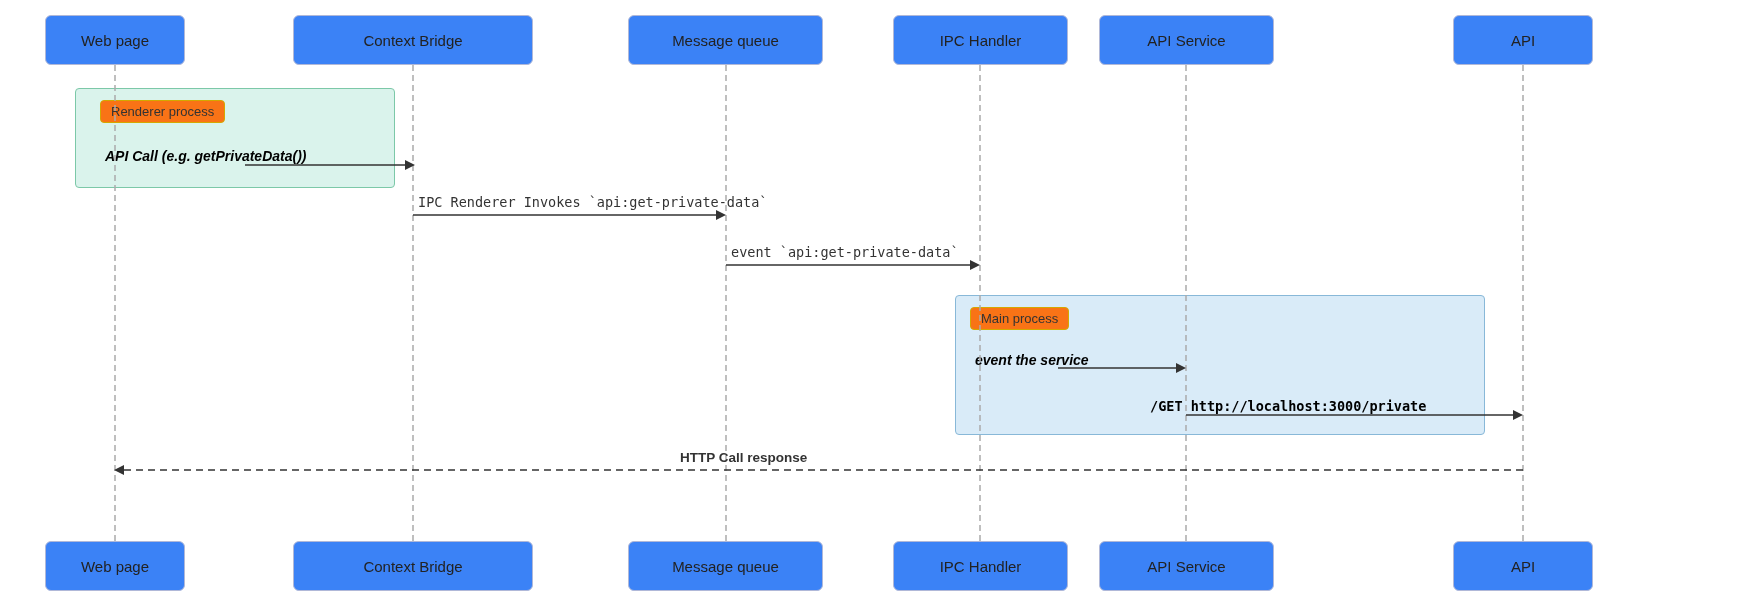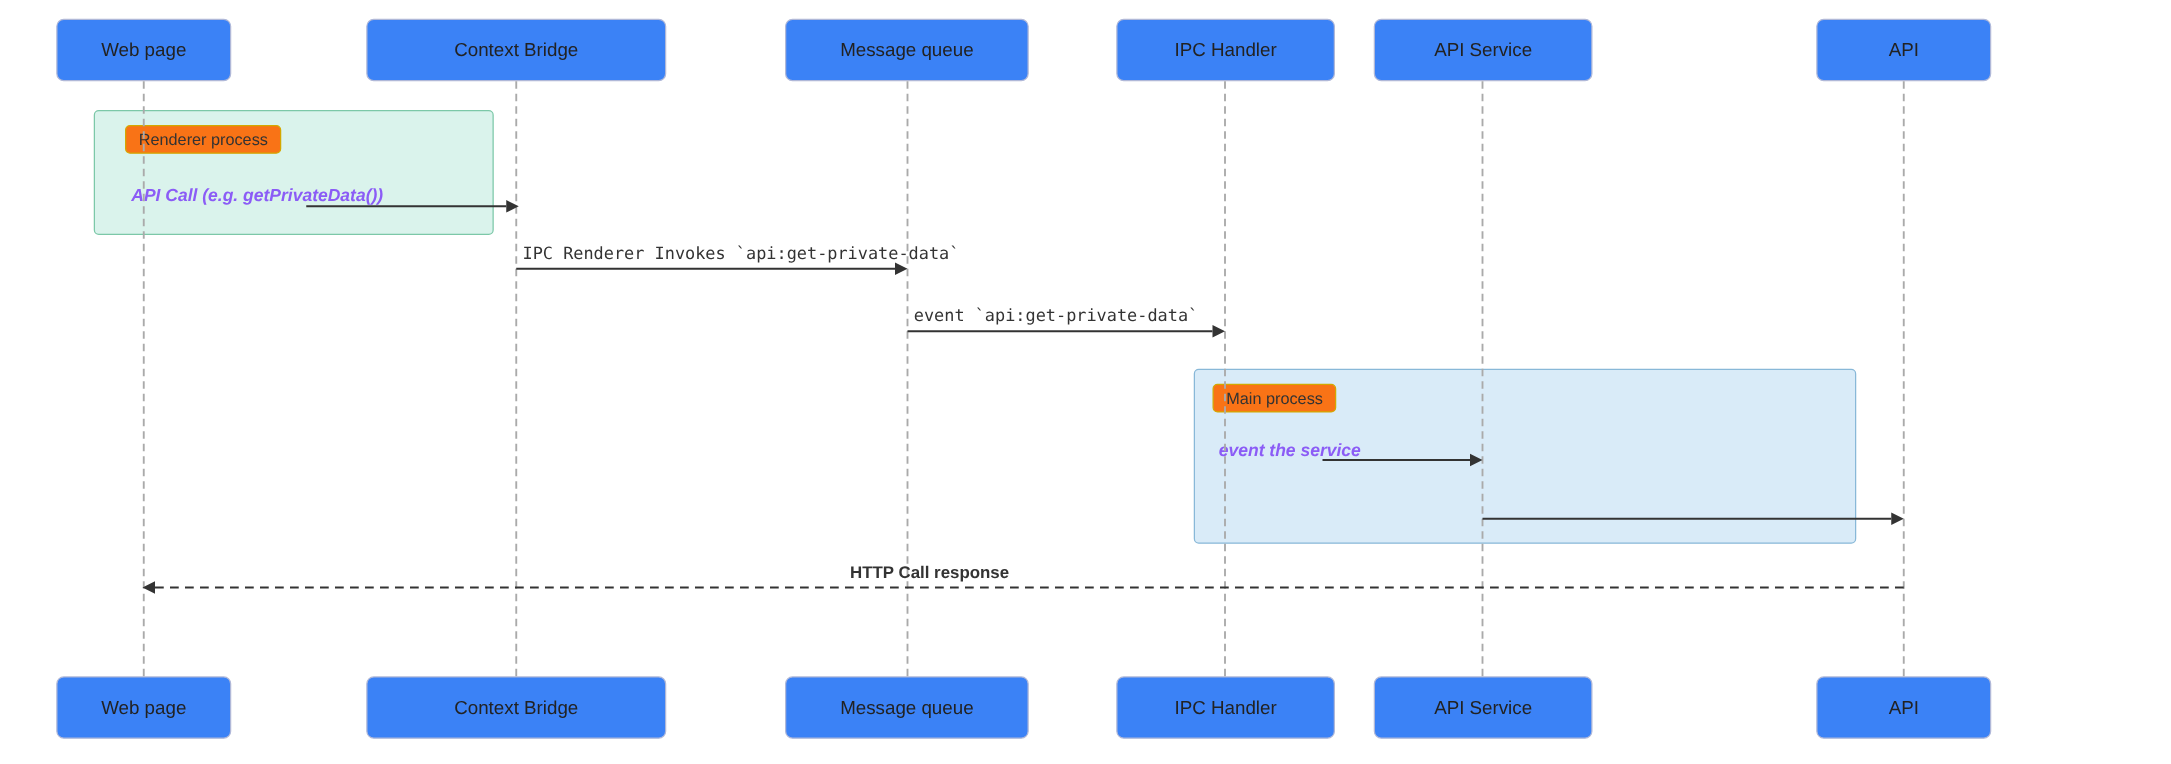--- a/index.html
+++ b/index.html
@@ -58,21 +58,21 @@
       font-size: 13px;
       font-weight: 500;
       color: #333;
     }
 
     
     .call-text {
       position: absolute;
       font-size: 14px;
       font-weight: 700;
-      color: #8b5cf6;
+      color: #000000;
       font-style: italic;
     }
   </style>
 </head>
 <body>
 
 <div class="diagram">
 
   <div class="process-box renderer-process-box" style="left:75px; top:88px; width:320px; height:100px;">
   </div>
@@ -89,20 +89,23 @@
   </div>
 
   <div class="process-label" style="left:970px; top:307px;">
     <span>Main process</span>
   </div>
 
   <div class="call-text" style="left:975px; top:352px;">
     <span>event the service</span>
   </div>
 
+  <div class="call-text" style="left:1150px; top:398px; font-style: normal; font-family: monospace; font-size:13.5px;">
+    <span>/GET http://localhost:3000/private</span>
+  </div>
 
   <div class="lifeline-box" style="left:45px; top:15px; width:140px; height:50px;">
     <span>Web page</span>
   </div>
 
   <div class="lifeline-box" style="left:293px; top:15px; width:240px; height:50px;">
     <span>Context Bridge</span>
   </div>
 
   <div class="lifeline-box" style="left:628px; top:15px; width:195px; height:50px;">

